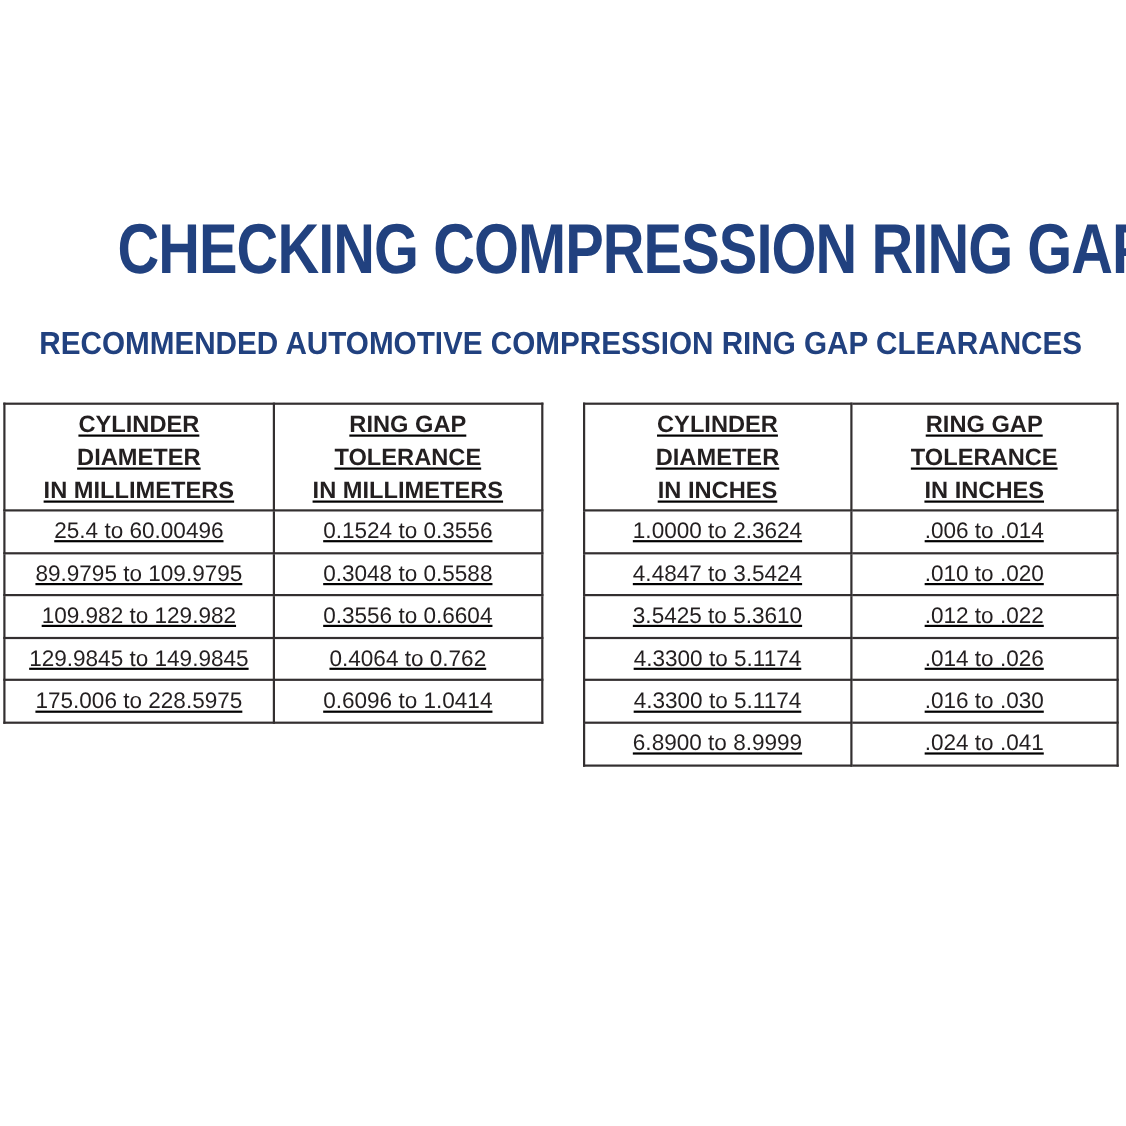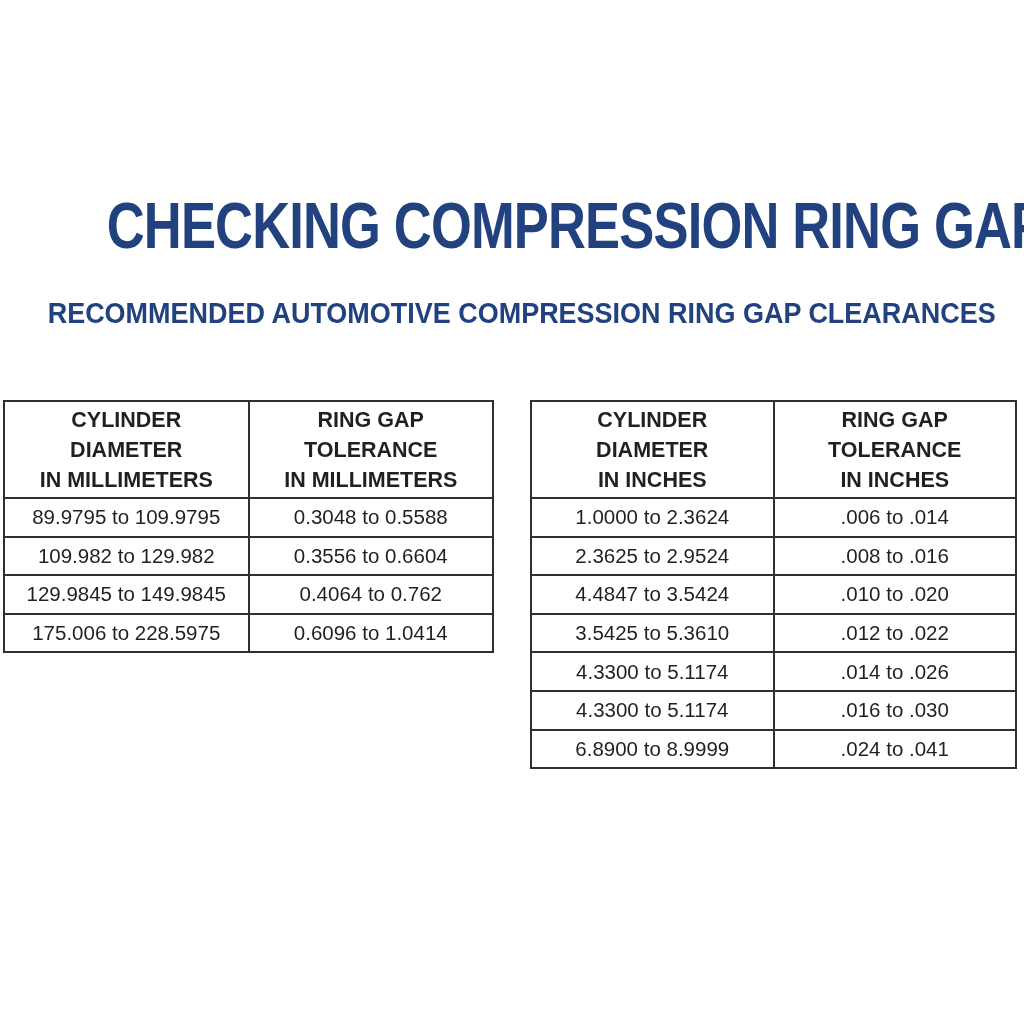--- a/index.html
+++ b/index.html
@@ -29,32 +29,32 @@
     transform:scaleX(0.82);
     transform-origin:center;
     letter-spacing:-1px;
   }
   .subtitle{
     position:absolute;top:299px;left:0;width:816px;
     margin:0;text-align:center;
     font-size:29px;font-weight:bold;line-height:1;
     color:var(--title-blue);
     white-space:nowrap;
-    padding-left:12px;
   }
   .subtitle-inner{
     display:inline-block;
     transform:scaleX(0.93);
     transform-origin:center;
   }
   table.gap-table{
-    position:absolute;top:400px;
+    position:absolute;top:366px;
     border-collapse:collapse;
     table-layout:fixed;
     background:var(--page-bg);
+    text-decoration:underline;
   }
   table.gap-table.mm{left:3px;width:491px;}
   table.gap-table.inches{left:530px;width:487px;}
   .gap-table th,.gap-table td{
     border:2px solid var(--border-color);
     text-align:center;vertical-align:middle;
     color:var(--text-black);
     padding:0;
     width:50%;
   }
@@ -91,20 +91,24 @@
         </th>
         <th>
           <span class="hline">RING GAP</span>
           <span class="hline">TOLERANCE</span>
           <span class="hline">IN MILLIMETERS</span>
         </th>
       </tr>
     </thead>
     <tbody>
       <tr>
+        <td>25.4 to 60.00496</td>
+        <td>0.1524 to 0.3556</td>
+      </tr>
+      <tr>
         <td>89.9795 to 109.9795</td>
         <td>0.3048 to 0.5588</td>
       </tr>
       <tr>
         <td>109.982 to 129.982</td>
         <td>0.3556 to 0.6604</td>
       </tr>
       <tr>
         <td>129.9845 to 149.9845</td>
         <td>0.4064 to 0.762</td>
@@ -130,24 +134,20 @@
           <span class="hline">IN INCHES</span>
         </th>
       </tr>
     </thead>
     <tbody>
       <tr>
         <td>1.0000 to 2.3624</td>
         <td>.006 to .014</td>
       </tr>
       <tr>
-        <td>2.3625 to 2.9524</td>
-        <td>.008 to .016</td>
-      </tr>
-      <tr>
         <td>4.4847 to 3.5424</td>
         <td>.010 to .020</td>
       </tr>
       <tr>
         <td>3.5425 to 5.3610</td>
         <td>.012 to .022</td>
       </tr>
       <tr>
         <td>4.3300 to 5.1174</td>
         <td>.014 to .026</td>

